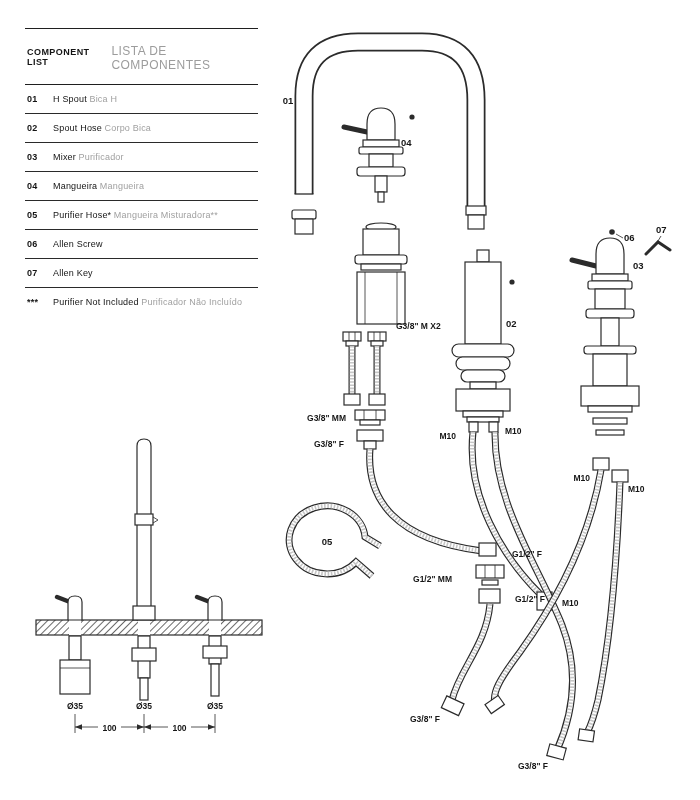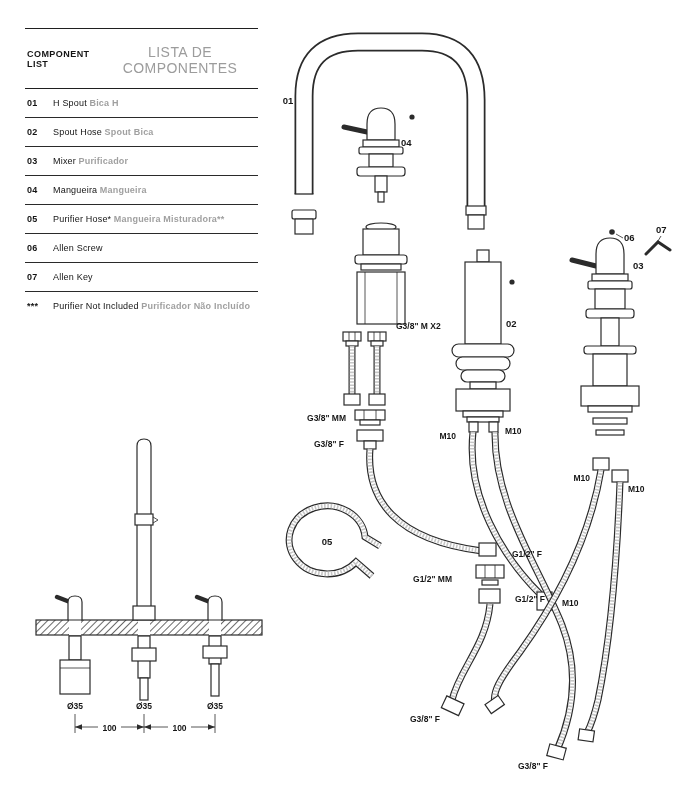--- a/index.html
+++ b/index.html
@@ -13,31 +13,31 @@
   
   .component-list{
     position:absolute;left:25px;top:28px;width:233px;
     border-top:1.5px solid #1f1f1f;
   }
   .cl-header{
     display:flex;gap:5px;align-items:baseline;
     padding:15px 2px 12px 2px;border-bottom:1.2px solid #1f1f1f;
   }
   .cl-title-en{font-size:9px;font-weight:bold;letter-spacing:.45px;color:#141414;}
-  .cl-title-pt{font-size:14px;letter-spacing:.45px;color:#9c9c9c;text-align:center;}
+  .cl-title-pt{font-size:12px;letter-spacing:.45px;color:#9c9c9c;}
   .cl-row{
     display:flex;gap:9px;align-items:baseline;
     padding:9px 2px;border-bottom:1px solid #2a2a2a;
     font-size:9px;line-height:10px;
   }
   .cl-row:last-child{border-bottom:none;}
   .cl-num{font-weight:bold;color:#141414;min-width:17px;letter-spacing:.3px;}
   .cl-name{flex:1;}
   .cl-en{font-weight:normal;color:#141414;letter-spacing:.2px;}
-  .cl-pt{color:#a0a0a0;letter-spacing:.2px;font-weight:bold;}
+  .cl-pt{color:#a0a0a0;letter-spacing:.2px;}
 
   
   svg{position:absolute;left:0;top:0;}
   .part{fill:#ffffff;stroke:#2b2b2b;stroke-width:1.2;}
   .thin{stroke:#2b2b2b;stroke-width:.8;fill:none;}
   .tube-o{fill:none;stroke:#2b2b2b;stroke-width:19;}
   .tube-i{fill:none;stroke:#ffffff;stroke-width:15.5;}
   .hose-o{fill:none;stroke:#2b2b2b;stroke-width:7;}
   .hose-i{fill:none;stroke:#ffffff;stroke-width:4.6;}
   .hose-t{fill:none;stroke:#c6c6c6;stroke-width:4.2;stroke-dasharray:1.6 1.6;}
@@ -56,21 +56,21 @@
       <span class="cl-title-en">COMPONENT LIST</span>
       <span class="cl-title-pt">LISTA DE COMPONENTES</span>
     </div>
 
     <div class="cl-row">
       <span class="cl-num">01</span>
       <span class="cl-name"><span class="cl-en">H Spout</span> <span class="cl-pt">Bica H</span></span>
     </div>
     <div class="cl-row">
       <span class="cl-num">02</span>
-      <span class="cl-name"><span class="cl-en">Spout Hose</span> <span class="cl-pt">Spout Bica</span></span>
+      <span class="cl-name"><span class="cl-en">Spout Hose</span> <span class="cl-pt">Corpo Bica</span></span>
     </div>
     <div class="cl-row">
       <span class="cl-num">03</span>
       <span class="cl-name"><span class="cl-en">Mixer</span> <span class="cl-pt">Purificador</span></span>
     </div>
     <div class="cl-row">
       <span class="cl-num">04</span>
       <span class="cl-name"><span class="cl-en">Mangueira</span> <span class="cl-pt">Mangueira</span></span>
     </div>
     <div class="cl-row">

